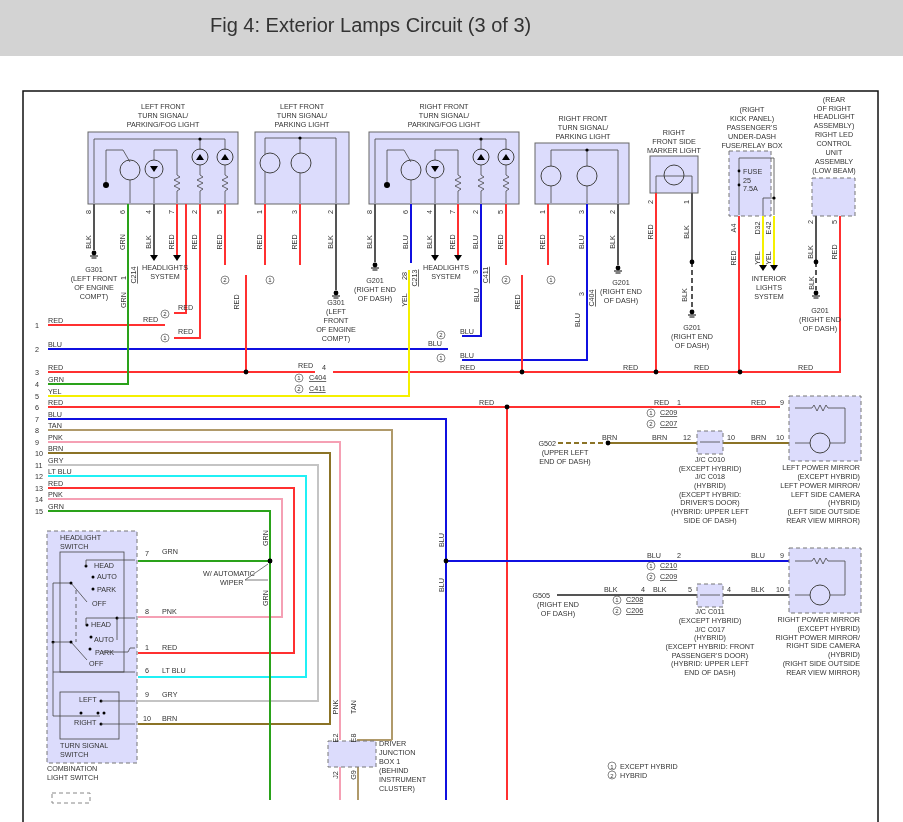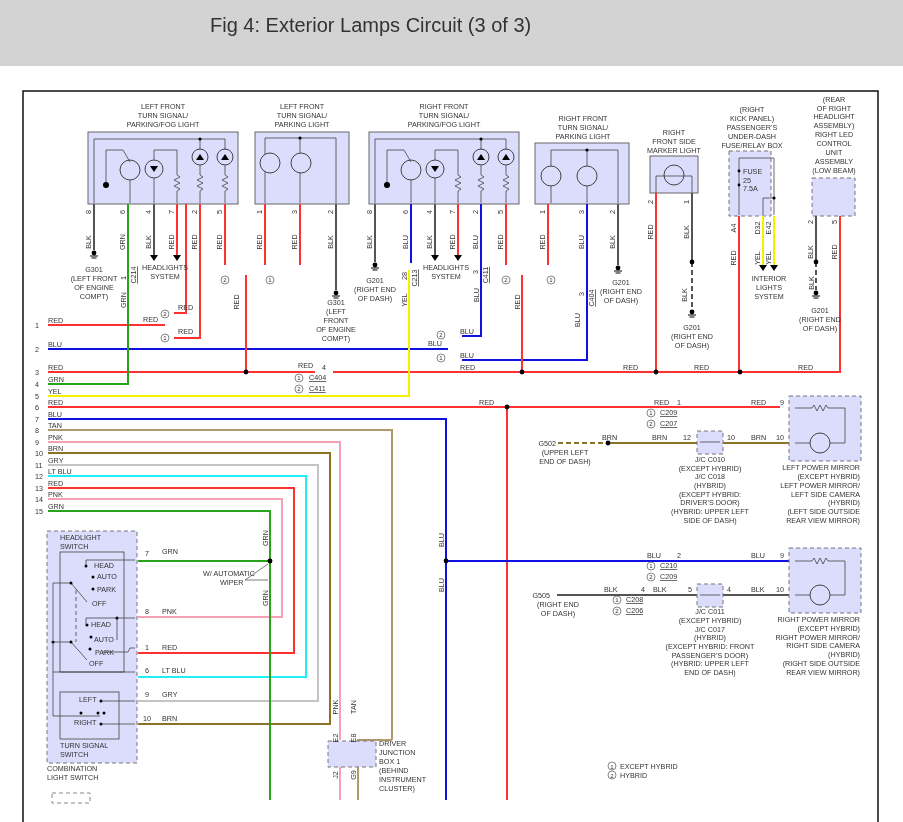--- a/index.html
+++ b/index.html
@@ -1,17 +1,17 @@
 <!DOCTYPE html>
 <html><head>
 <meta charset="utf-8">
 <style>
   html,body{margin:0;padding:0;background:#ffffff;}
   body{width:903px;height:822px;position:relative;overflow:hidden;font-family:"Liberation Sans",sans-serif;}
-  .header{position:absolute;left:0;top:0;width:903px;height:66px;background:#d3d3d3;}
+  .header{position:absolute;left:0;top:0;width:903px;height:56px;background:#d3d3d3;}
   .header .title{position:absolute;left:210px;top:14px;font-size:20px;color:#333;font-family:"Liberation Sans",sans-serif;}
   svg{position:absolute;left:0;top:0;}
   svg text{font-family:"Liberation Sans",sans-serif;font-size:7.2px;fill:#333;}
 </style>
 </head>
 <body>
 
 <div class="header">
   <div class="title">Fig 4: Exterior Lamps Circuit (3 of 3)</div>
 </div>

